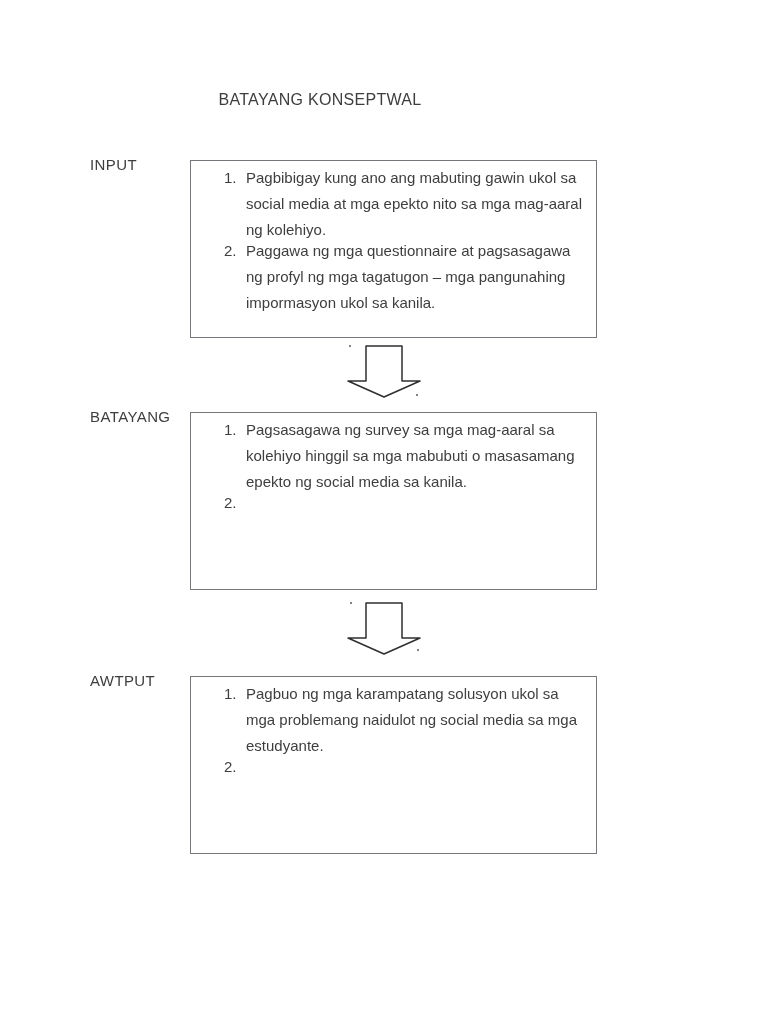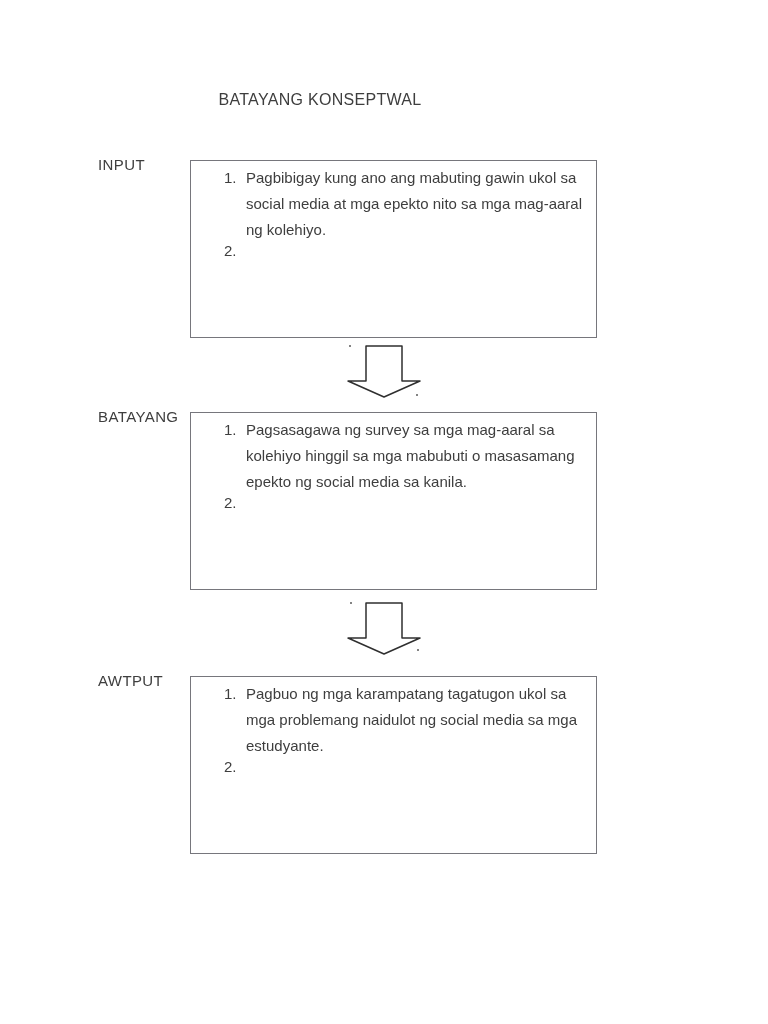--- a/index.html
+++ b/index.html
@@ -19,21 +19,20 @@
     width: 100%;
     text-align: center;
     font-size: 16px;
     letter-spacing: 0.3px;
   }
   .stage-label {
     position: absolute;
     left: 90px;
     font-size: 15px;
     letter-spacing: 0.4px;
-    margin-left: 8px;
   }
   .stage-box {
     position: absolute;
     left: 190px;
     width: 407px;
     height: 178px;
     box-sizing: border-box;
     border: 1.5px solid var(--box-border, #76767c);
     background: #ffffff;
     padding: 4px 8px 0 33px;
@@ -78,20 +77,23 @@
   <div class="stage-label label-input">INPUT</div>
   <div class="stage-box box-input">
     <div class="list-item">
       <span class="item-marker">1.</span>
       <span class="item-text">Pagbibigay kung ano ang mabuting gawin ukol sa
 social media at mga epekto nito sa mga mag-aaral
 ng kolehiyo.</span>
     </div>
     <div class="list-item">
       <span class="item-marker">2.</span>
+      <span class="item-text">Paggawa ng mga questionnaire at pagsasagawa
+ng profyl ng mga tagatugon – mga pangunahing
+impormasyon ukol sa kanila.</span>
     </div>
   </div>
 
   <svg class="arrow arrow-1" viewBox="0 0 76 56">
     <polygon points="20,2 56,2 56,37 74,37 38,53 2,37 20,37" fill="#ffffff" stroke="#2f2f2f" stroke-width="1.5" stroke-linejoin="round"></polygon>
   </svg>
 
   <div class="stage-label label-proseso">BATAYANG</div>
   <div class="stage-box box-proseso">
     <div class="list-item">
@@ -106,21 +108,21 @@
   </div>
 
   <svg class="arrow arrow-2" viewBox="0 0 76 56">
     <polygon points="20,2 56,2 56,37 74,37 38,53 2,37 20,37" fill="#ffffff" stroke="#2f2f2f" stroke-width="1.5" stroke-linejoin="round"></polygon>
   </svg>
 
   <div class="stage-label label-awtput">AWTPUT</div>
   <div class="stage-box box-awtput">
     <div class="list-item">
       <span class="item-marker">1.</span>
-      <span class="item-text">Pagbuo ng mga karampatang tagatugon ukol sa
+      <span class="item-text">Pagbuo ng mga karampatang solusyon ukol sa
 mga problemang naidulot ng social media sa mga
 estudyante.</span>
     </div>
     <div class="list-item">
       <span class="item-marker">2.</span>
     </div>
   </div>
 
   <div class="speck" style="left:349px; top:345px;"></div>
   <div class="speck" style="left:416px; top:394px;"></div>

